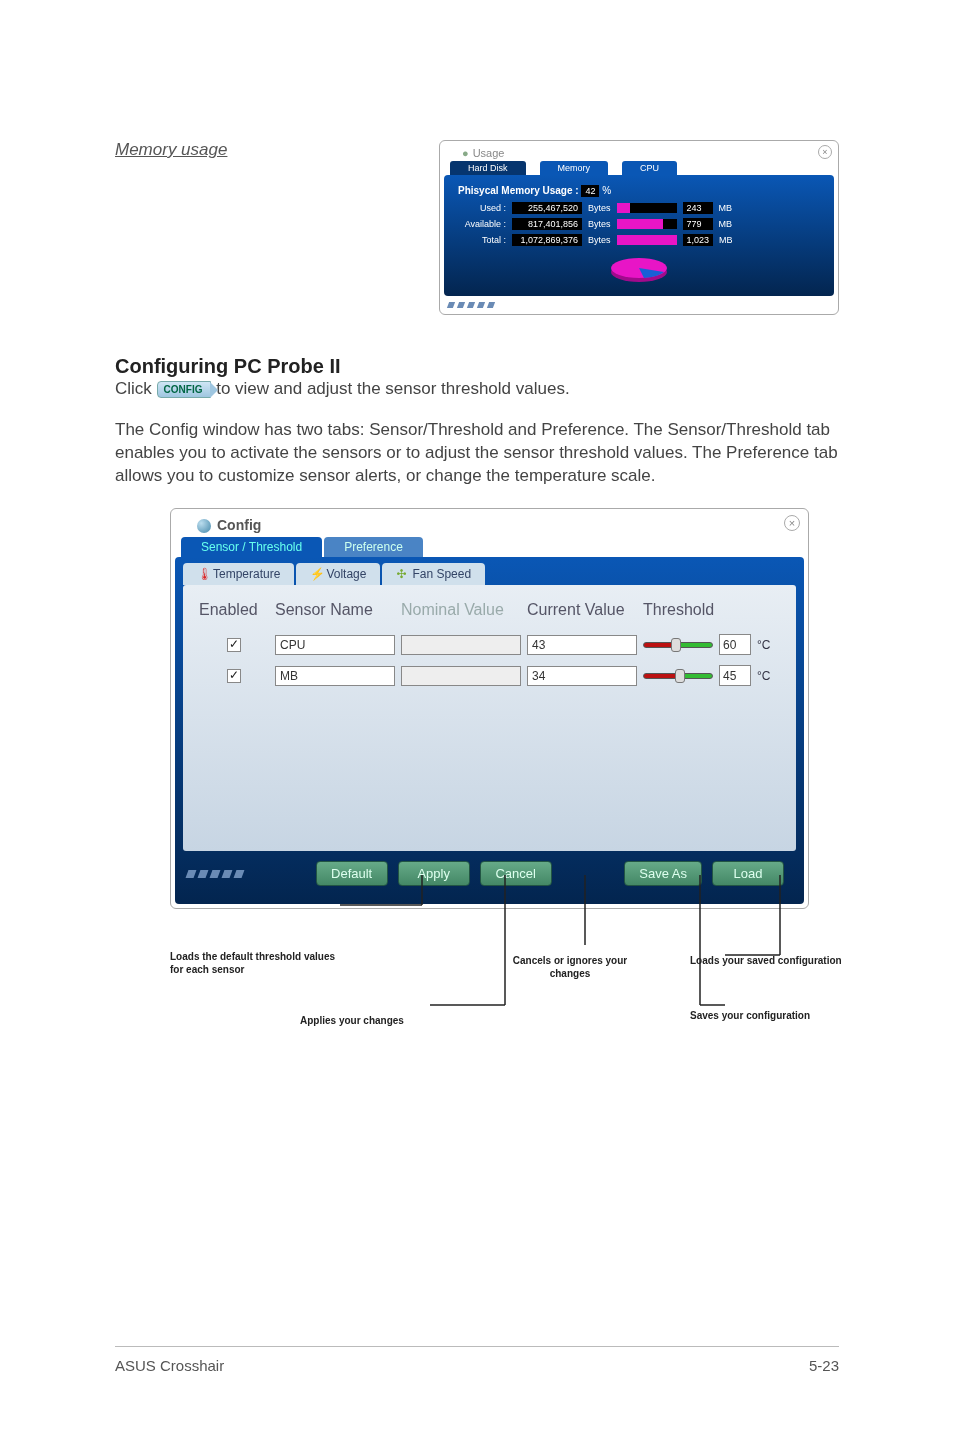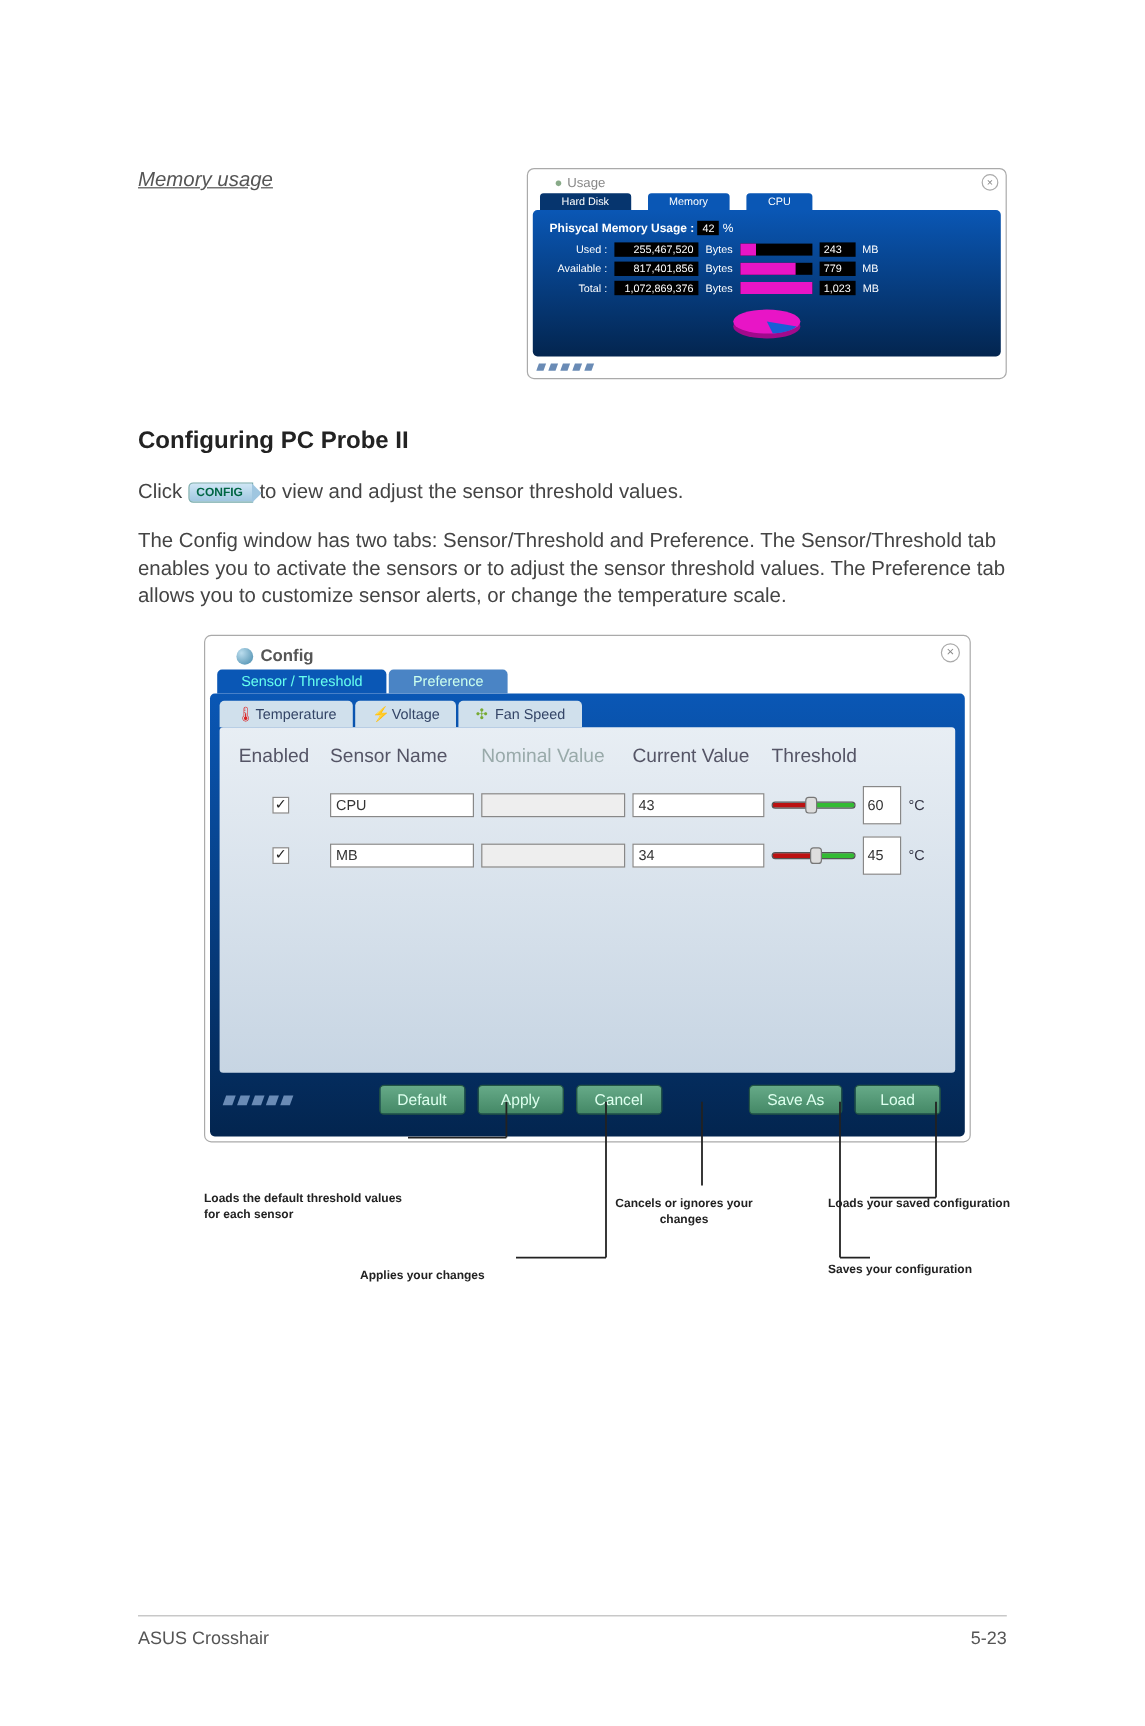--- a/index.html
+++ b/index.html
@@ -135,21 +135,21 @@
   }
   .dot5 {
     width: 6px; height: 6px; background: #6a8bb5;
     transform: skewX(-20deg);
   }
 
   .h2 {
     font-size: 20px;
     font-weight: bold;
     color: #222;
-    margin-bottom: 20px;
+    margin-bottom: 0;
   }
   .inline-btn {
     display: inline-block;
     vertical-align: middle;
     background: linear-gradient(#cfe6f5, #9fc6e0);
     border: 1px solid #7aa;
     border-radius: 4px 0 0 4px;
     position: relative;
     padding: 1px 8px 1px 6px;
     font-size: 10px;
@@ -303,21 +303,21 @@
     border: 1px solid #777;
     top: -5px;
     border-radius: 3px;
   }
   .thresh-in {
     border: 1px solid #888;
     background: #fff;
     width: 32px;
     font-size: 12px;
     padding: 2px 3px;
-    height: 32px;
+    height: 21px;
     color: #333;
   }
   .unit {
     font-size: 12px;
     color: #334;
   }
   .spacer-rows { height: 150px; }
 
   .btn-row {
     display: flex;

